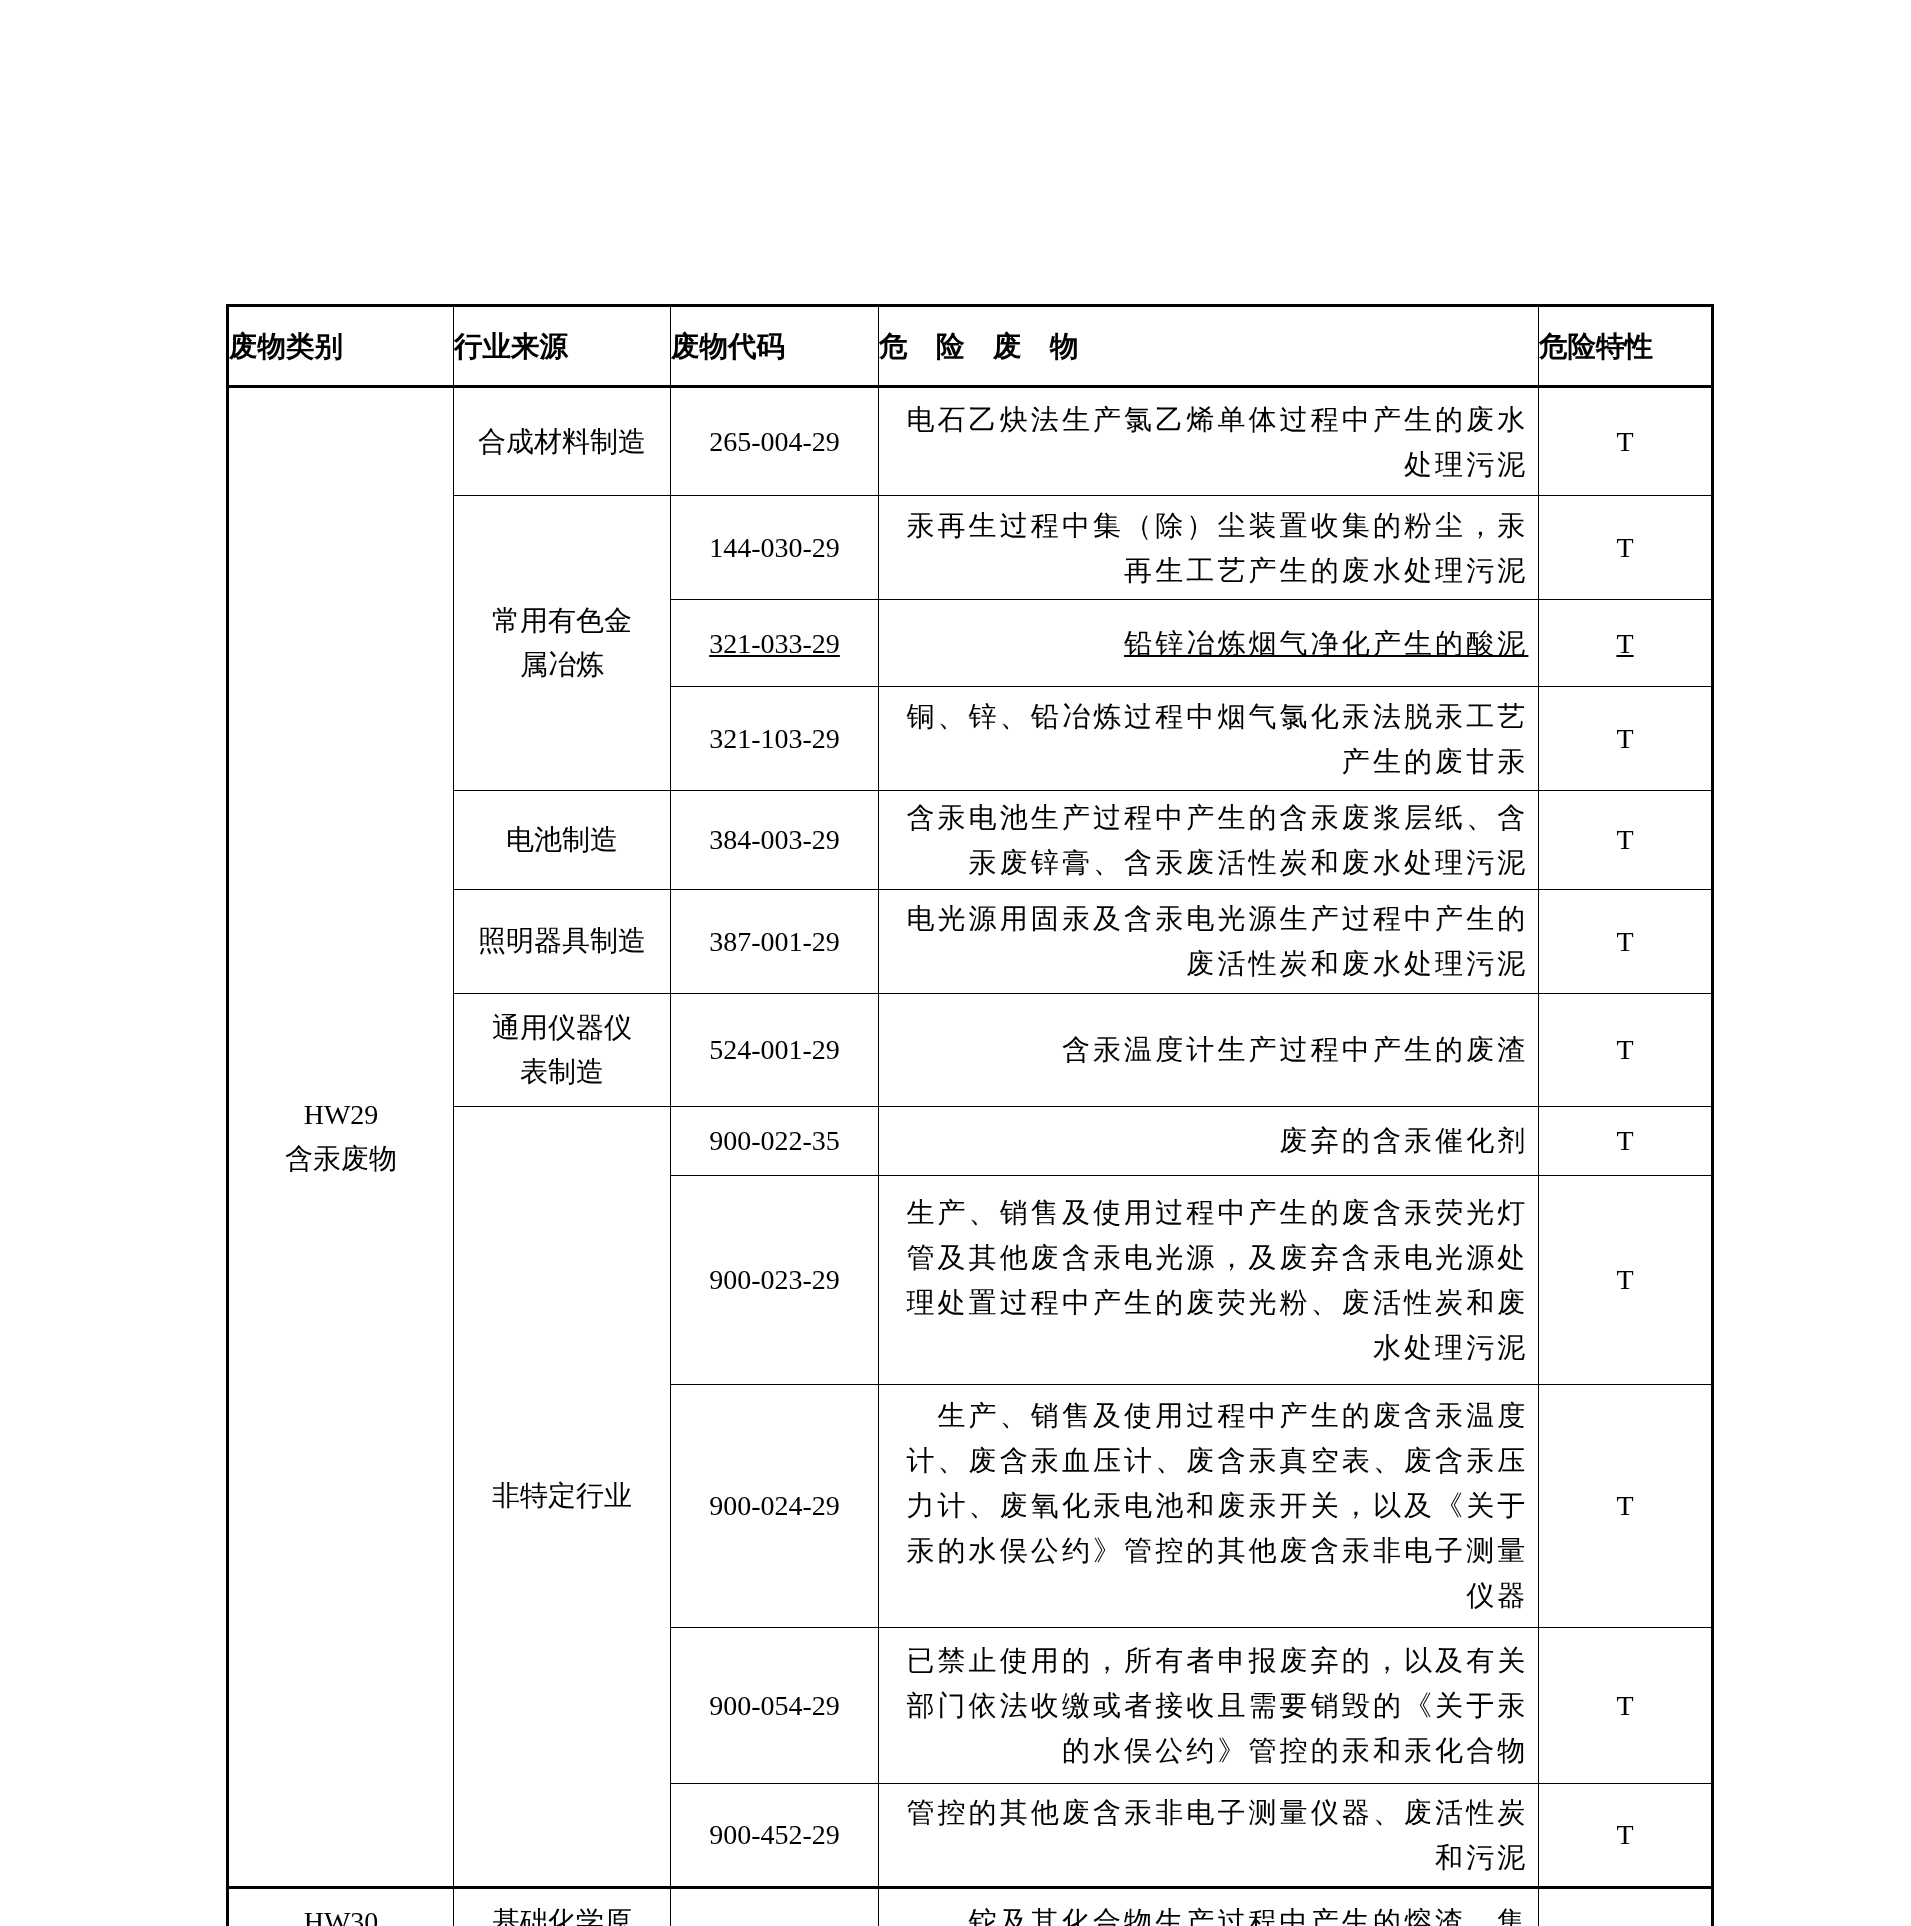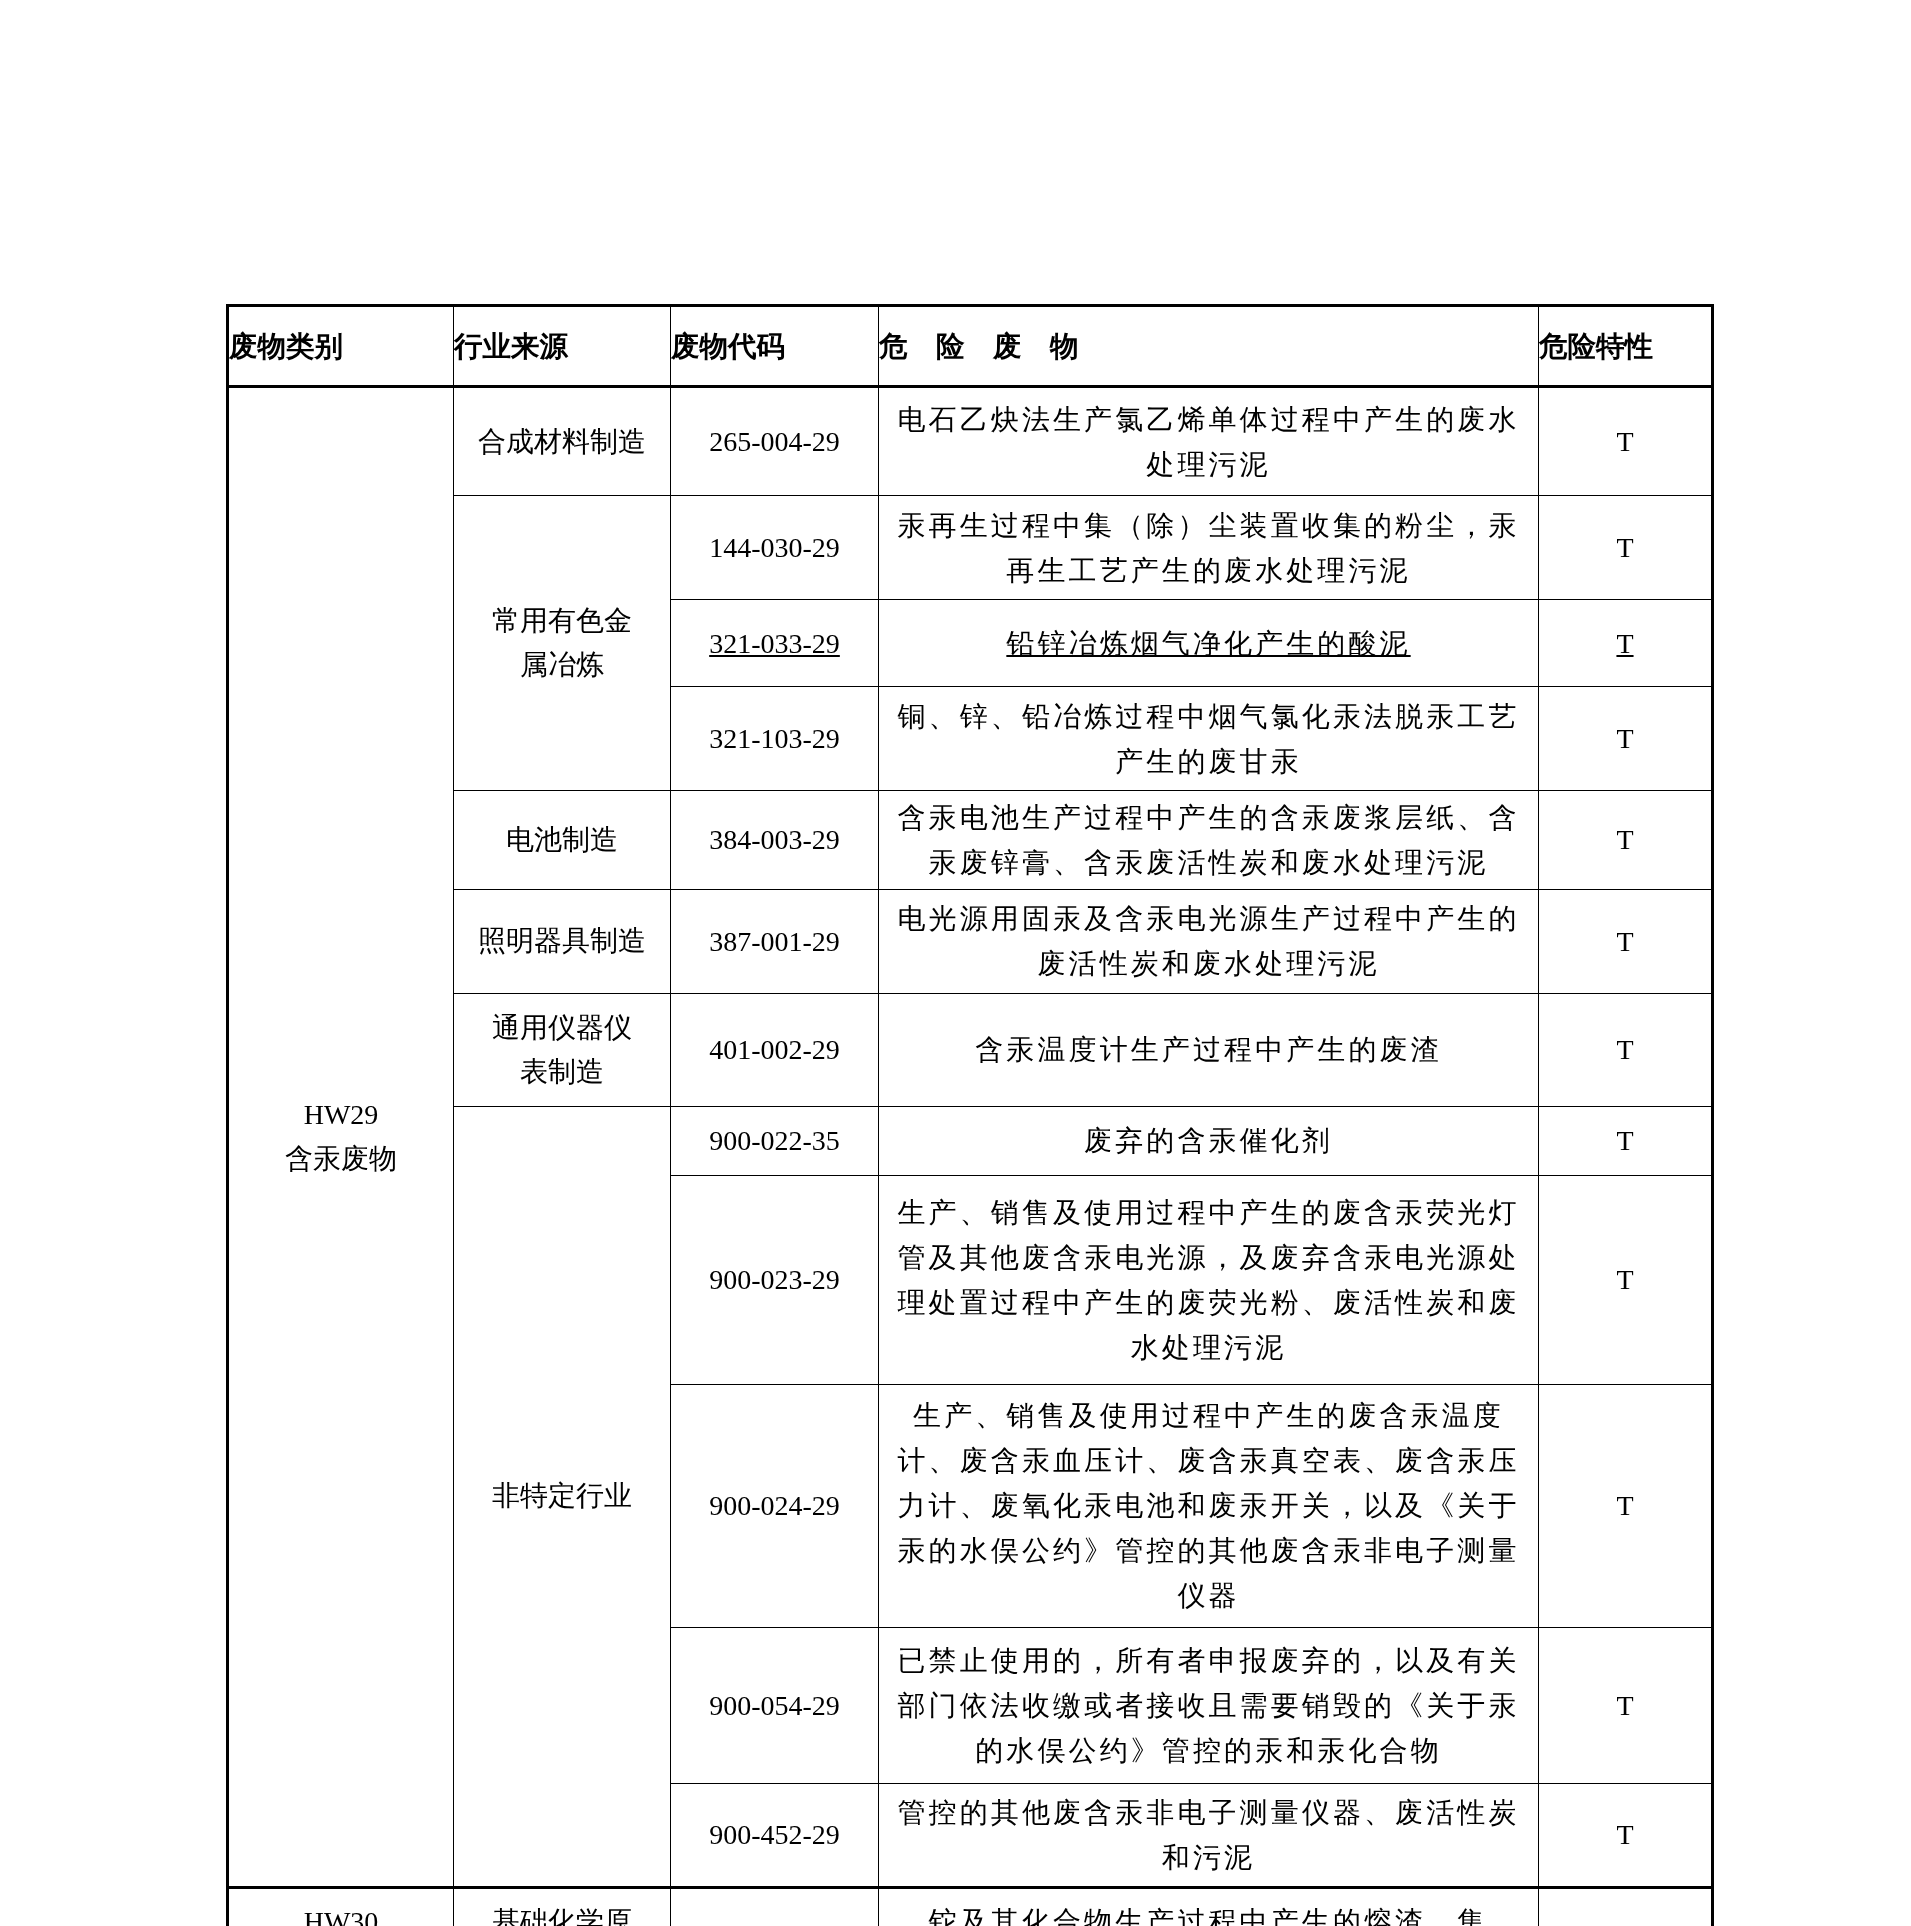--- a/index.html
+++ b/index.html
@@ -46,21 +46,21 @@
   td.cell-code,
   td.cell-hazard {
     text-align: center;
     padding: 3.9px 2.3px;
   }
   td.cell-category, td.cell-industry {
     white-space: pre-line;
     line-height: 44px;
   }
   td.cell-desc {
-    text-align: center;
+    text-align: right;
     letter-spacing: 3.1px;
     padding: 3.9px 9.6px;
   }
   tr.section-start td { border-top: 3.9px solid #000; }
 </style>
 </head>
 <body>
 
 <div class="page">
 
@@ -116,21 +116,21 @@
       </tr>
       <tr style="height:104px;">
         <td class="cell-industry">照明器具制造</td>
         <td class="cell-code">387-001-29</td>
         <td class="cell-desc">电光源用固汞及含汞电光源生产过程中产生的废活性炭和废水处理污泥</td>
         <td class="cell-hazard">T</td>
       </tr>
       <tr style="height:113px;">
         <td class="cell-industry">通用仪器仪
 表制造</td>
-        <td class="cell-code">401-002-29</td>
+        <td class="cell-code">524-001-29</td>
         <td class="cell-desc">含汞温度计生产过程中产生的废渣</td>
         <td class="cell-hazard">T</td>
       </tr>
       <tr style="height:69px;">
         <td class="cell-industry" rowspan="5">非特定行业</td>
         <td class="cell-code">900-022-35</td>
         <td class="cell-desc">废弃的含汞催化剂</td>
         <td class="cell-hazard">T</td>
       </tr>
       <tr style="height:209px;">

